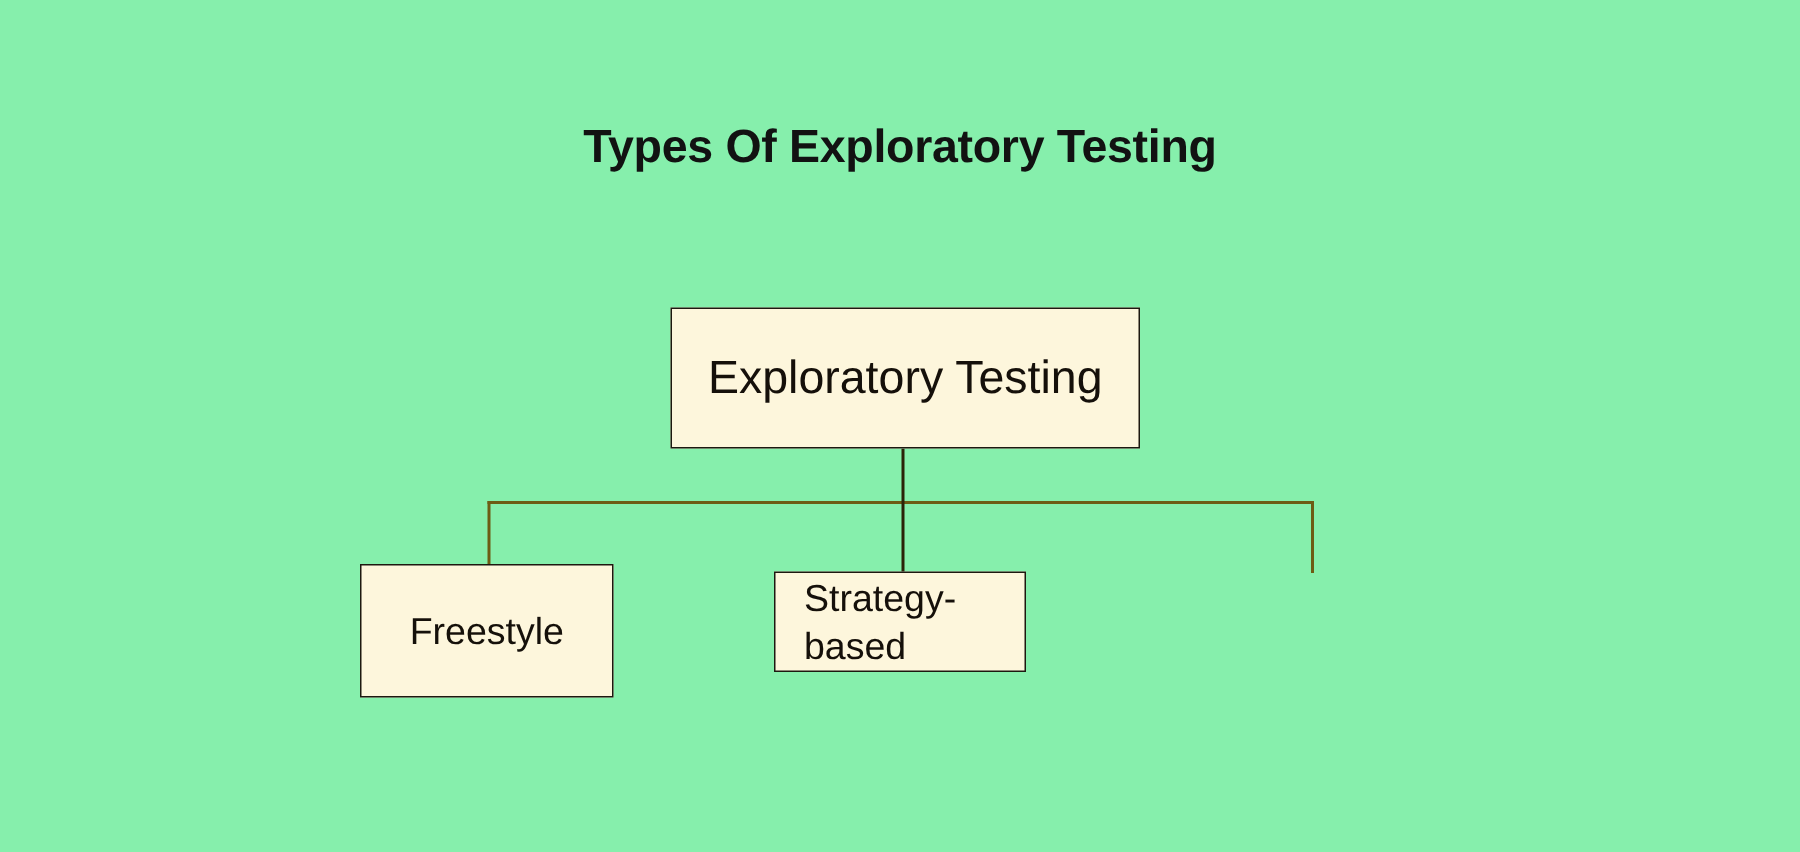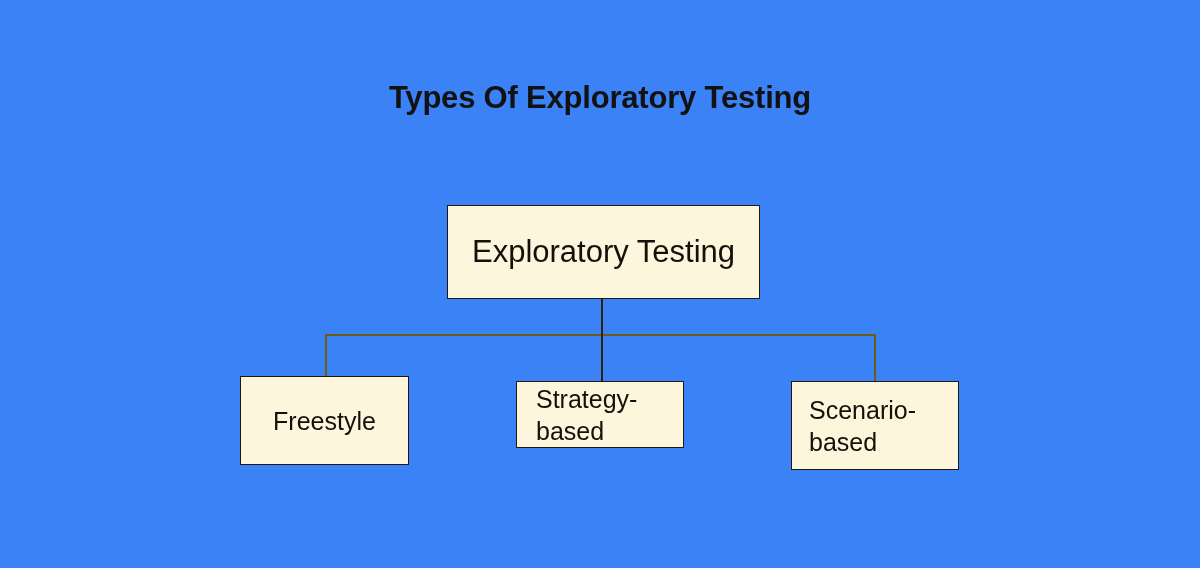--- a/index.html
+++ b/index.html
@@ -11,21 +11,21 @@
     width: 1200px;
     height: 568px;
     overflow: hidden;
     font-family: "Liberation Sans", sans-serif;
     background: #FCD33F;
   }
   #canvas {
     position: relative;
     width: 1200px;
     height: 568px;
-    background: #3b82f6;
+    background: #86efac;
   }
   
   .page-title {
     position: absolute;
     left: 0;
     top: 80px;
     width: 1200px;
     text-align: center;
     font-size: 31px;
     font-weight: bold;
@@ -152,17 +152,14 @@
   </div>
 
   <div class="node node-child" id="node-freestyle">
     <span class="node-label">Freestyle</span>
   </div>
 
   <div class="node node-child" id="node-strategy">
     <span class="node-label">Strategy-based</span>
   </div>
 
-  <div class="node node-child" id="node-scenario">
-    <span class="node-label">Scenario-based</span>
-  </div>
 
 </div>
 
 </body></html>

